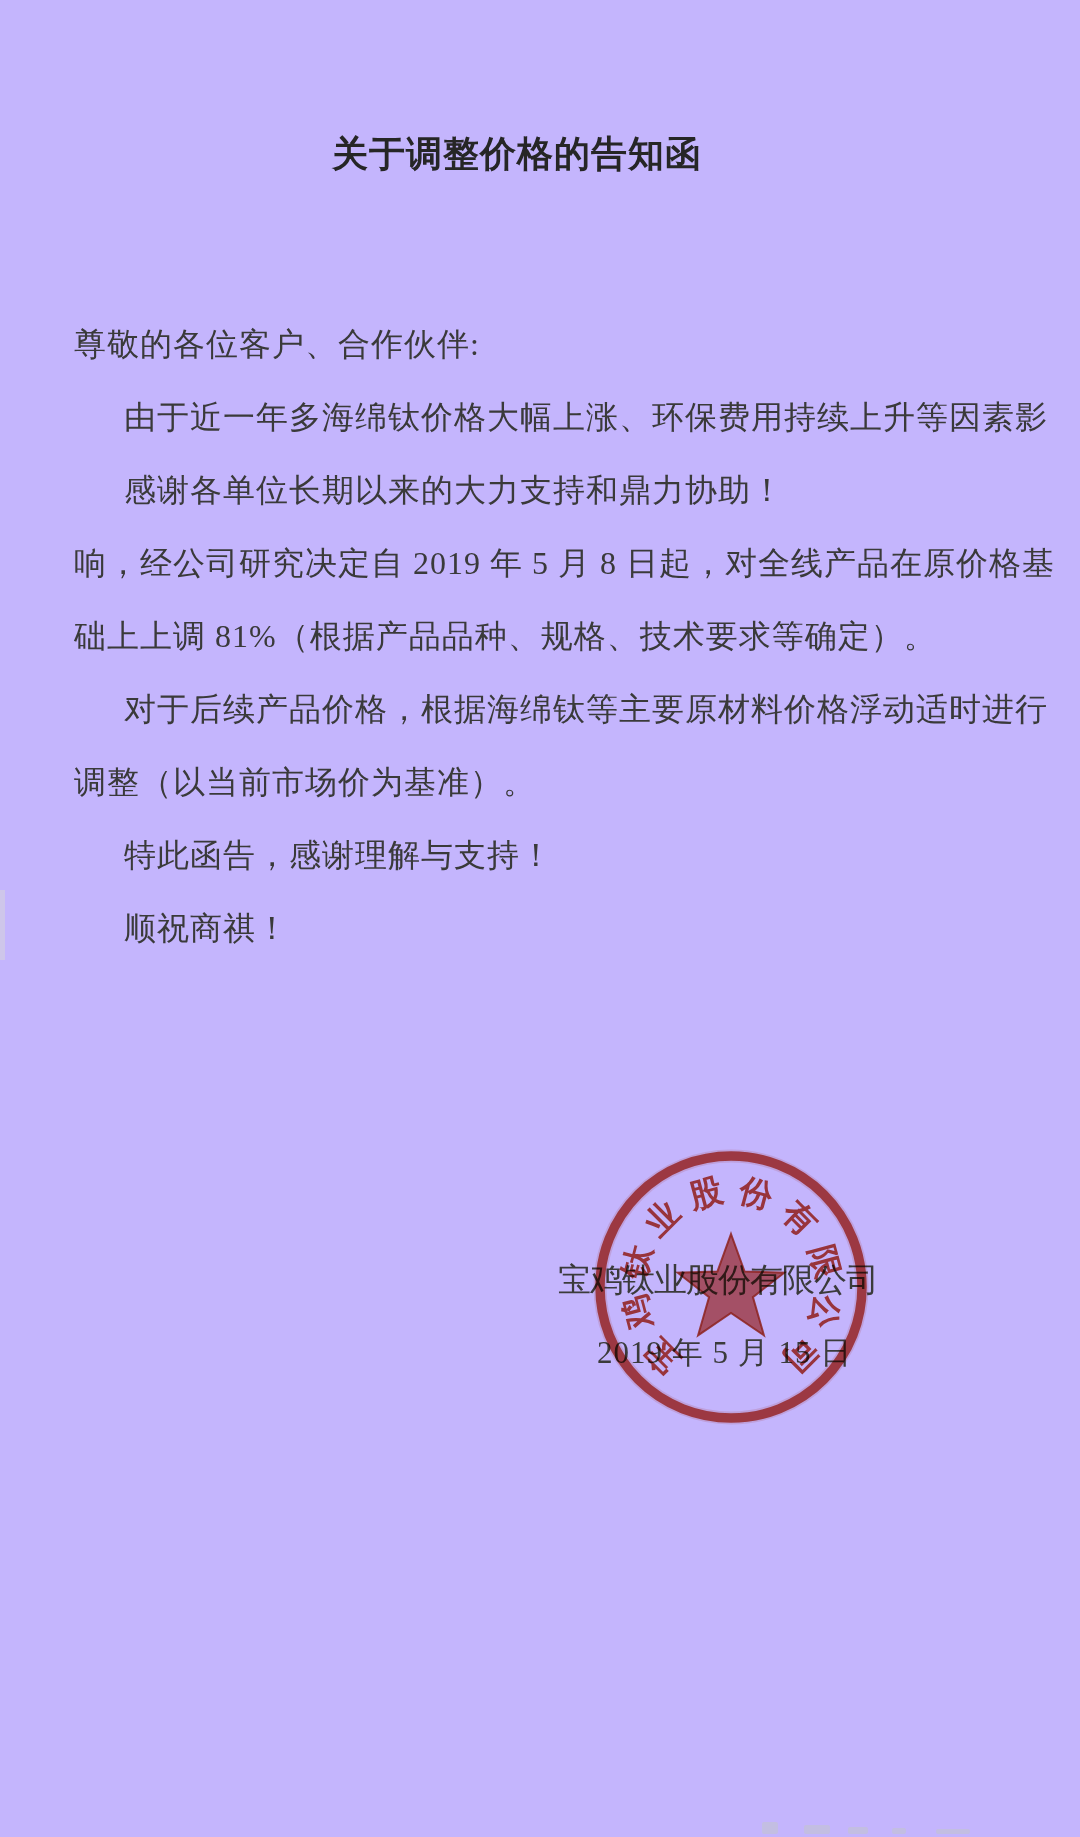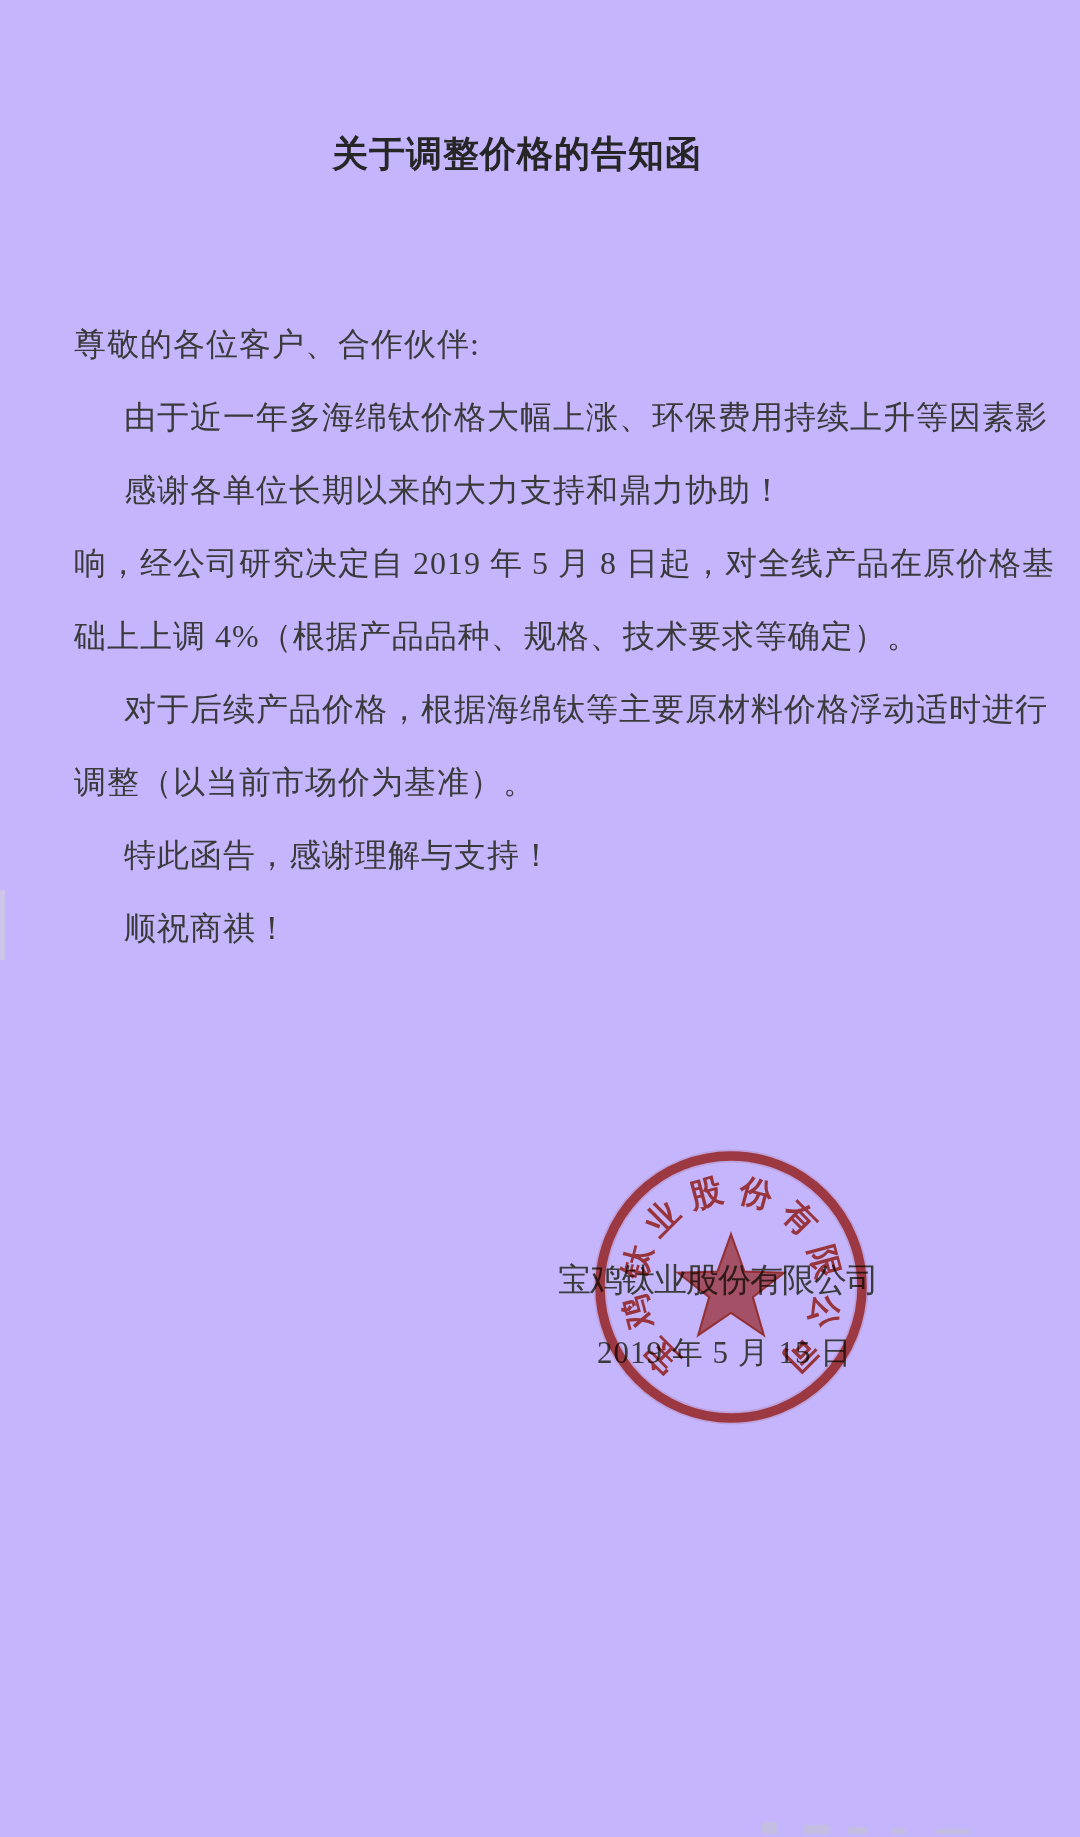--- a/index.html
+++ b/index.html
@@ -87,21 +87,21 @@
 
 <div class="page">
 
   <div class="doc-title">关于调整价格的告知函</div>
 
   <div class="body-lines">
     <div class="body-line">尊敬的各位客户、合作伙伴:</div>
     <div class="body-line indent">由于近一年多海绵钛价格大幅上涨、环保费用持续上升等因素影</div>
     <div class="body-line indent">感谢各单位长期以来的大力支持和鼎力协助！</div>
     <div class="body-line">响，经公司研究决定自 2019 年 5 月 8 日起，对全线产品在原价格基</div>
-    <div class="body-line">础上上调 4%（根据产品品种、规格、技术要求等确定）。</div>
+    <div class="body-line">础上上调 81%（根据产品品种、规格、技术要求等确定）。</div>
     <div class="body-line indent">对于后续产品价格，根据海绵钛等主要原材料价格浮动适时进行</div>
     <div class="body-line">调整（以当前市场价为基准）。</div>
     <div class="body-line indent">特此函告，感谢理解与支持！</div>
     <div class="body-line indent">顺祝商祺！</div>
   </div>
 
   <div class="sig-company">宝鸡钛业股份有限公司</div>
   <div class="sig-date">2019 年 5 月 15 日</div>
 
   <svg class="seal" viewBox="0 0 306 306" xmlns="http://www.w3.org/2000/svg">

